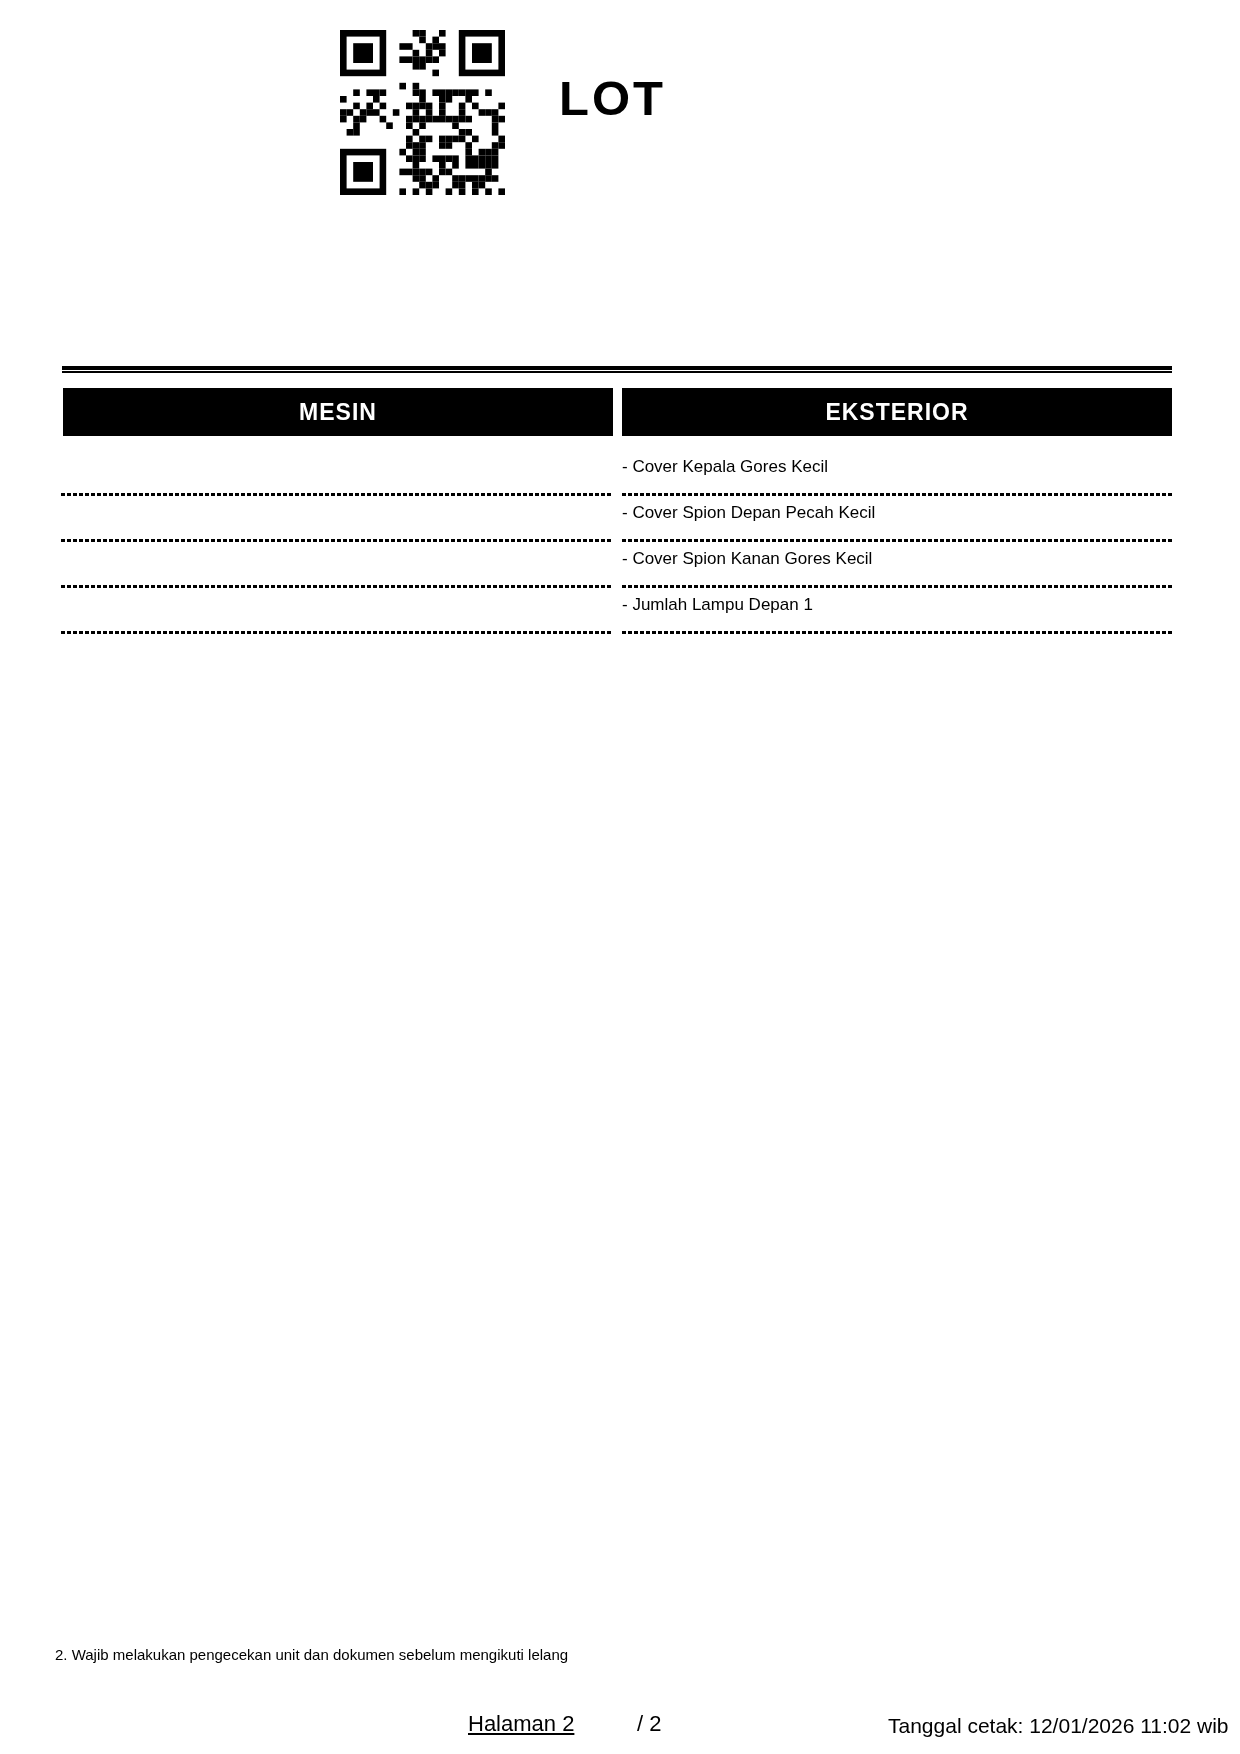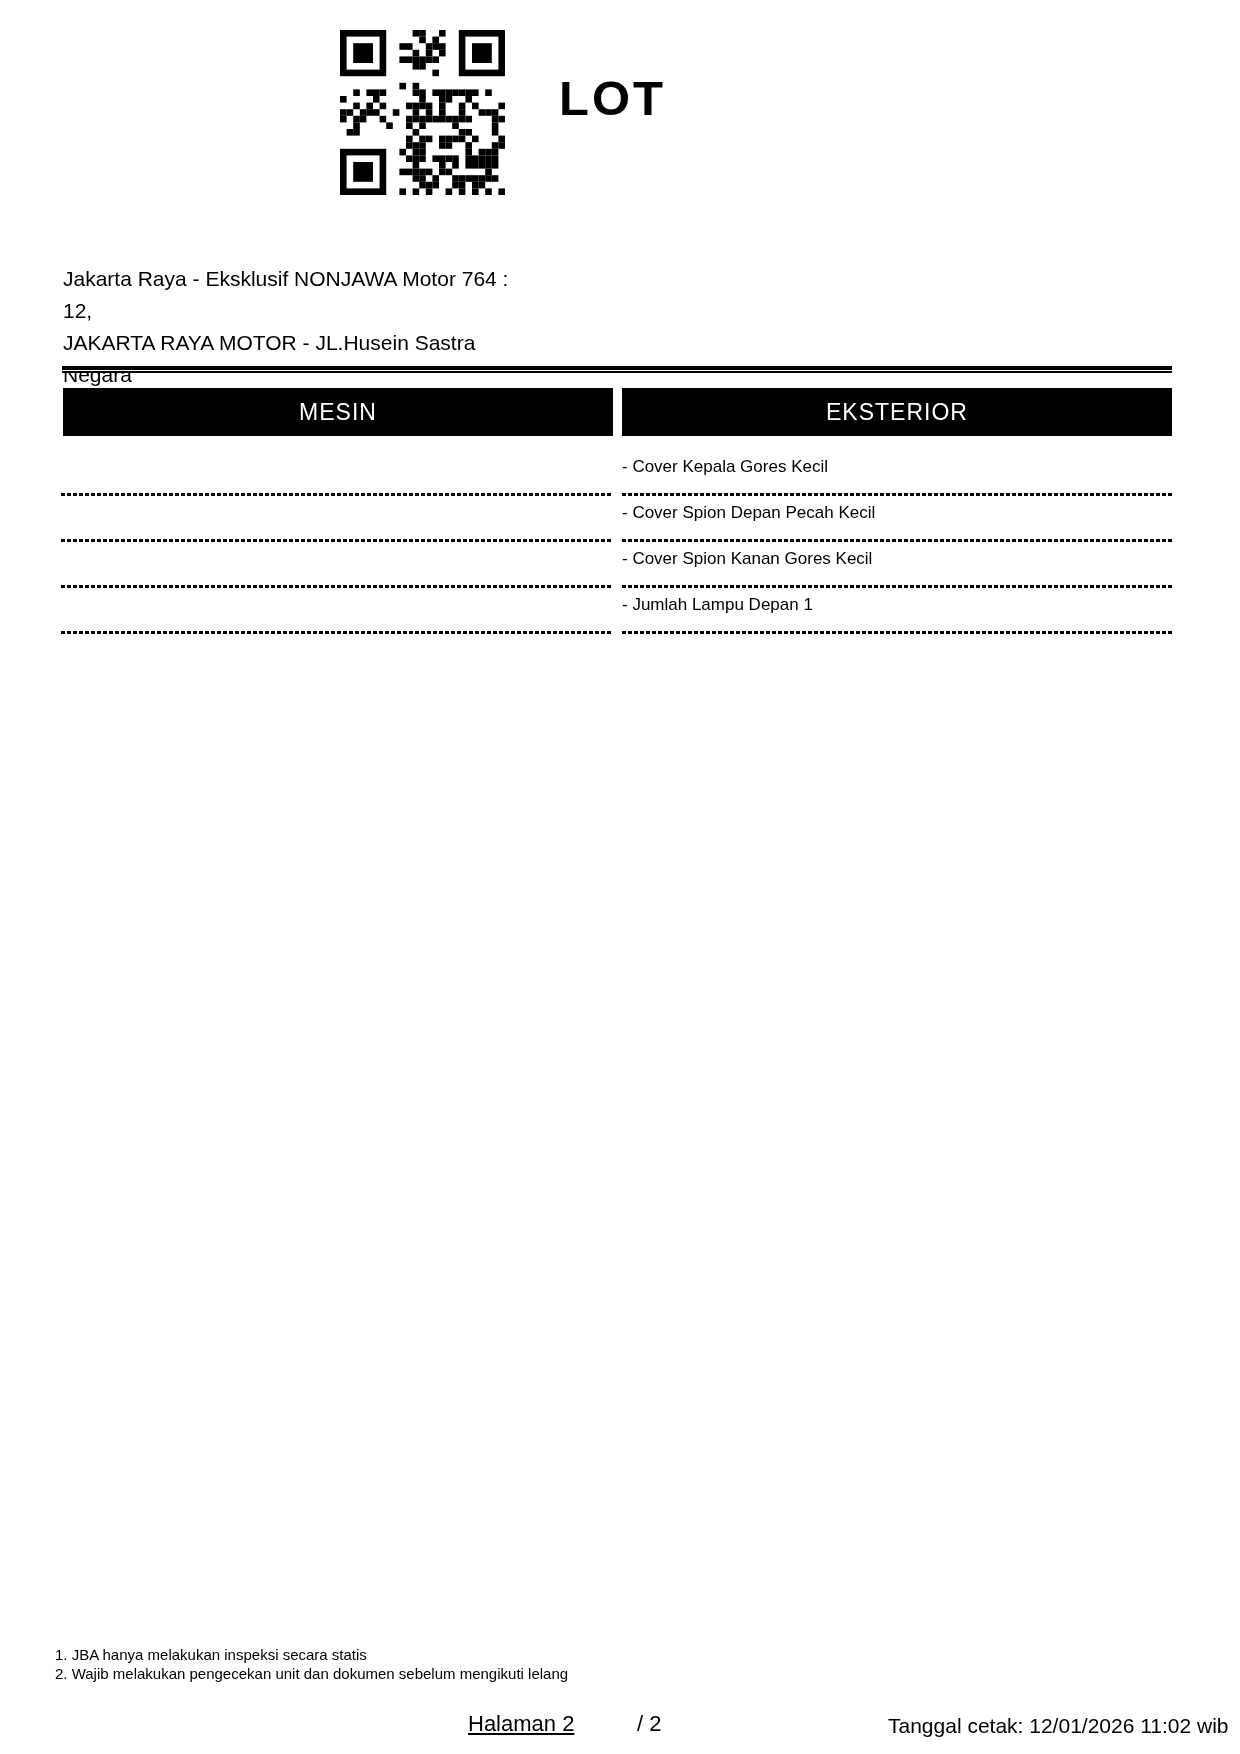--- a/index.html
+++ b/index.html
@@ -38,21 +38,21 @@
   .double-rule{
     left:62px;top:366px;width:1110px;height:7px;
     background:linear-gradient(180deg,#000 0 4px,#fff 4px 5px,#000 5px 7px);
   }
 
   
   .col-bar{
     top:388px;height:48px;width:550px;
     background:#000;color:#fff;
     display:flex;align-items:center;justify-content:center;
-    font-size:23px;font-weight:normal;letter-spacing:1px;
+    font-size:23px;font-weight:bold;letter-spacing:1px;
   }
   .col-bar.left{left:63px;}
   .col-bar.right{left:622px;}
 
   
   .dotted{
     height:3px;
     background:repeating-linear-gradient(90deg,#000 0 4px,transparent 4px 6px);
   }
   .dotted.left{left:61px;width:552px;}
@@ -262,25 +262,20 @@
         <rect x="85.80" y="158.40" width="6.60" height="6.60"></rect>
         <rect x="105.60" y="158.40" width="6.60" height="6.60"></rect>
         <rect x="118.80" y="158.40" width="6.60" height="6.60"></rect>
         <rect x="132.00" y="158.40" width="6.60" height="6.60"></rect>
         <rect x="145.20" y="158.40" width="6.60" height="6.60"></rect>
         <rect x="158.40" y="158.40" width="6.60" height="6.60"></rect>
       </svg></div>
 
   <div class="abs lot-label">LOT</div>
 
-  <div class="abs address">
-    <div>Jakarta Raya - Eksklusif NONJAWA Motor 764 : 12,</div>
-    <div>JAKARTA RAYA MOTOR - JL.Husein Sastra Negara</div>
-    <div>Komplek Pergudangan Nusa Indah - Jurumudi.</div>
-  </div>
 
   <div class="abs double-rule"></div>
 
   <div class="abs col-bar left">
     <span>MESIN</span>
   </div>
   <div class="abs col-bar right">
     <span>EKSTERIOR</span>
   </div>
 
@@ -293,21 +288,20 @@
   <div class="abs dotted left" style="top:539px"></div>
   <div class="abs dotted left" style="top:585px"></div>
   <div class="abs dotted left" style="top:631px"></div>
 
   <div class="abs dotted right" style="top:493px"></div>
   <div class="abs dotted right" style="top:539px"></div>
   <div class="abs dotted right" style="top:585px"></div>
   <div class="abs dotted right" style="top:631px"></div>
 
   <div class="abs notes">
-    <div class="note-item">1. JBA hanya melakukan inspeksi secara statis</div>
     <div class="note-item">2. Wajib melakukan pengecekan unit dan dokumen sebelum mengikuti lelang</div>
   </div>
 
   <div class="abs footer-page">Halaman 2</div>
   <div class="abs footer-total">/ 2</div>
   <div class="abs footer-printed">Tanggal cetak: 12/01/2026 11:02 wib</div>
 
 </div>
 
 </body></html>

